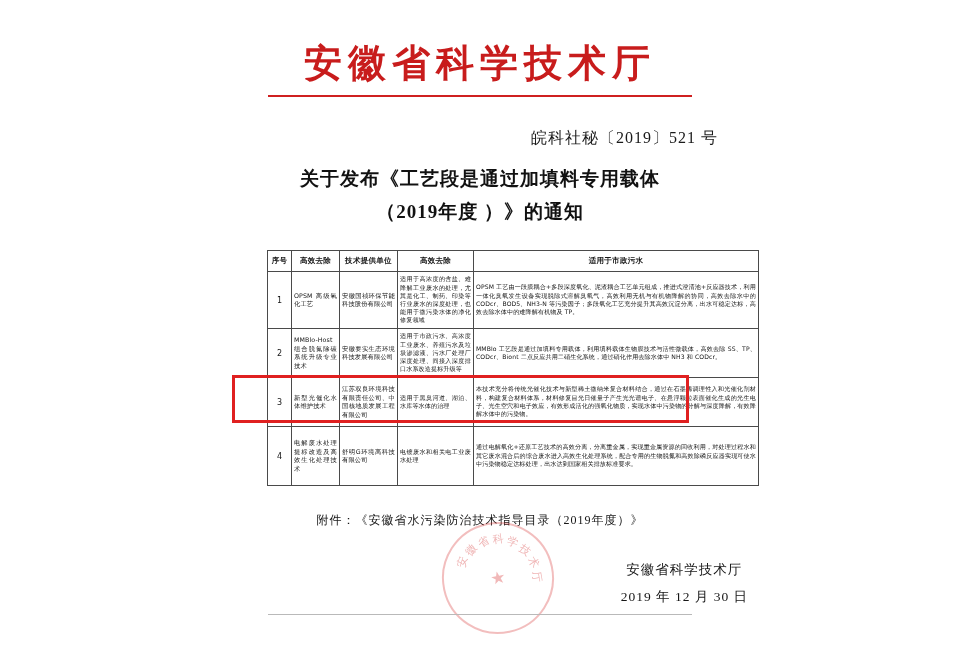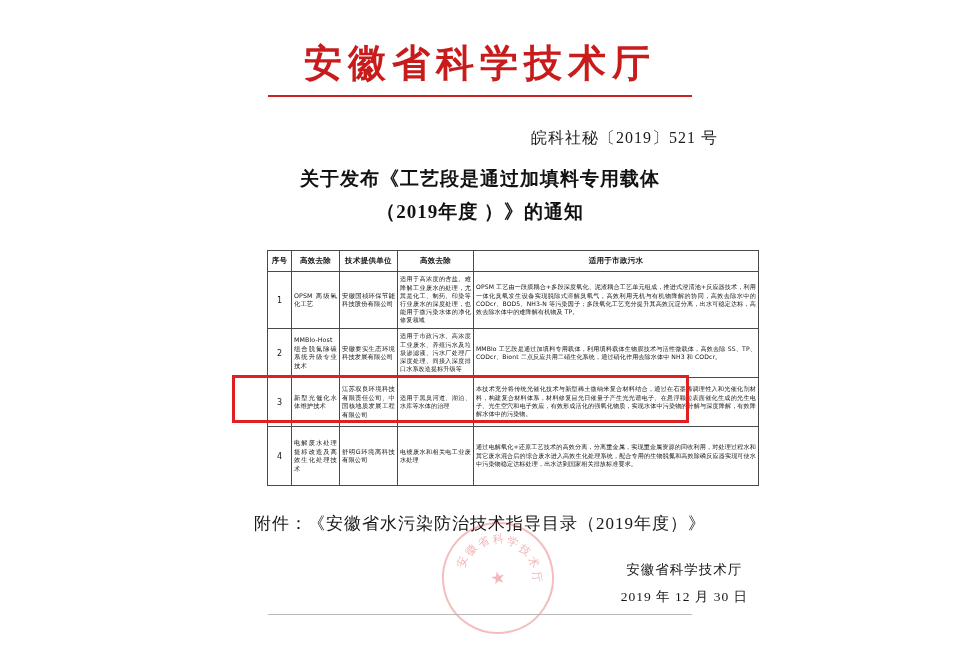--- a/index.html
+++ b/index.html
@@ -149,21 +149,21 @@
     pointer-events: none;
     box-sizing: border-box;
   }
   
   .attachment {
     position: absolute;
     left: 0;
     right: 0;
     top: 512px;
     text-align: center;
-    font-size: 17px;
+    font-size: 12px;
     color: #161616;
     letter-spacing: 1px;
     white-space: nowrap;
   }
   
   .sig {
     position: absolute;
     right: 212px;
     top: 556px;
     text-align: center;

